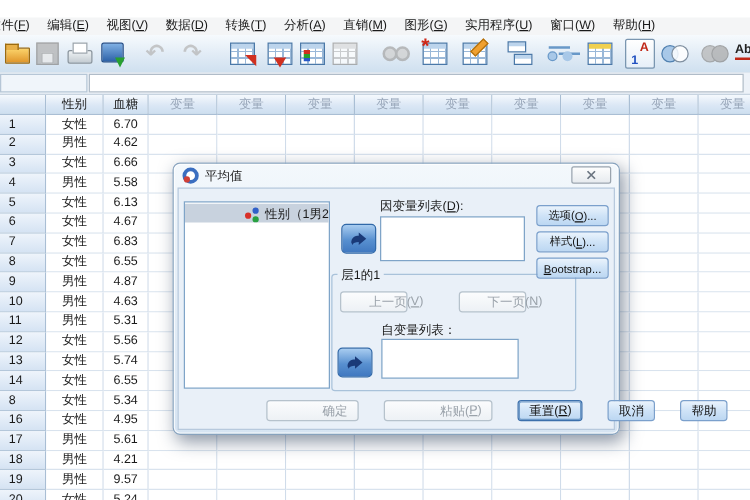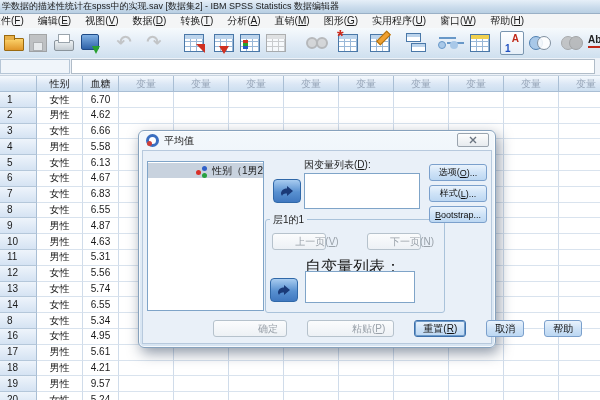--- a/index.html
+++ b/index.html
@@ -158,49 +158,46 @@
     border-radius:50%;background:#d83028;box-shadow:6px -4px 0 #3060c8,6px 3px 0 #28a040;}
   .measure-scale::before{content:"";position:absolute;left:0;top:4px;width:11px;height:4px;
     background:#f0c030;border:1px solid #a07c10;transform:rotate(-38deg);}
   .dep-label{position:absolute;left:165px;top:27px;font-size:10px;}
   .dep-box{position:absolute;left:165px;top:42px;width:116px;height:36px;background:#fff;
     border:1px solid #7fa4c8;box-sizing:border-box;}
   .arrow-btn{position:absolute;width:28px;height:24px;border-radius:4px;box-sizing:border-box;
     background:linear-gradient(#a8ccf0,#5890d0 55%,#4078c0);border:1px solid #3068a8;
     display:flex;align-items:center;justify-content:center;}
   .arrow1{left:134px;top:48px;}
-  .layer-group{position:absolute;left:126px;top:88px;width:180px;height:94px;
+  .layer-group{position:absolute;left:126px;top:88px;width:196px;height:94px;
     border:1px solid #a9c2da;border-radius:3px;box-sizing:border-box;}
   .layer-label{position:absolute;top:-7px;left:4px;background:#e9f0f8;padding:0 3px;font-size:10px;}
   .pn-btn{position:absolute;width:54px;height:17px;font-size:10px;}
   .prev-btn{left:6px;top:13px;}
   .next-btn{left:101px;top:13px;}
-  .indep-label{position:absolute;left:39px;top:37px;font-size:16px;}
+  .indep-label{position:absolute;left:39px;top:37px;font-size:10px;}
   .arrow2{left:4px;top:58px;}
   .indep-box{position:absolute;left:39px;top:51px;width:110px;height:32px;background:#fff;
     border:1px solid #7fa4c8;box-sizing:border-box;}
   .side-buttons{position:absolute;left:290px;top:33px;display:flex;flex-direction:column;gap:4px;}
   .bottom-buttons{position:absolute;left:74px;top:189px;display:flex;gap:20px;}
   .dlg-btn{box-sizing:border-box;height:17px;border-radius:3px;font-size:10px;color:#111;
     background:linear-gradient(#eaf3fc,#cfe3f7 50%,#bcd7f2);border:1px solid #7ba0cc;
     display:flex;align-items:center;justify-content:center;padding:0 8px;white-space:nowrap;}
   .side-btn{width:58px;font-size:9px;padding:0 2px;}
   .dlg-btn.disabled,.pn-btn.disabled{background:linear-gradient(#fbfcfd,#edf1f5);
     border-color:#b6c2cc;color:#9aa2aa;padding-left:44px;}
   .dlg-btn.focused{border:1px solid #3c70ac;box-shadow:0 0 0 1px #6e9ac8 inset;}
   .dlg-btn u,.pn-btn u,.dep-label u{text-decoration:underline;}
 </style>
 </head>
 <body>
 
 <div class="screen">
 
-  <div class="titlebar">
-    <span>学数据的描述性统计在spss中的实现.sav [数据集2] - IBM SPSS Statistics 数据编辑器</span>
-  </div>
 
   <div class="menubar" id="menubar">
       <div class="menu-item">文件(<u>F</u>)</div>
       <div class="menu-item">编辑(<u>E</u>)</div>
       <div class="menu-item">视图(<u>V</u>)</div>
       <div class="menu-item">数据(<u>D</u>)</div>
       <div class="menu-item">转换(<u>T</u>)</div>
       <div class="menu-item">分析(<u>A</u>)</div>
       <div class="menu-item">直销(<u>M</u>)</div>
       <div class="menu-item">图形(<u>G</u>)</div>

